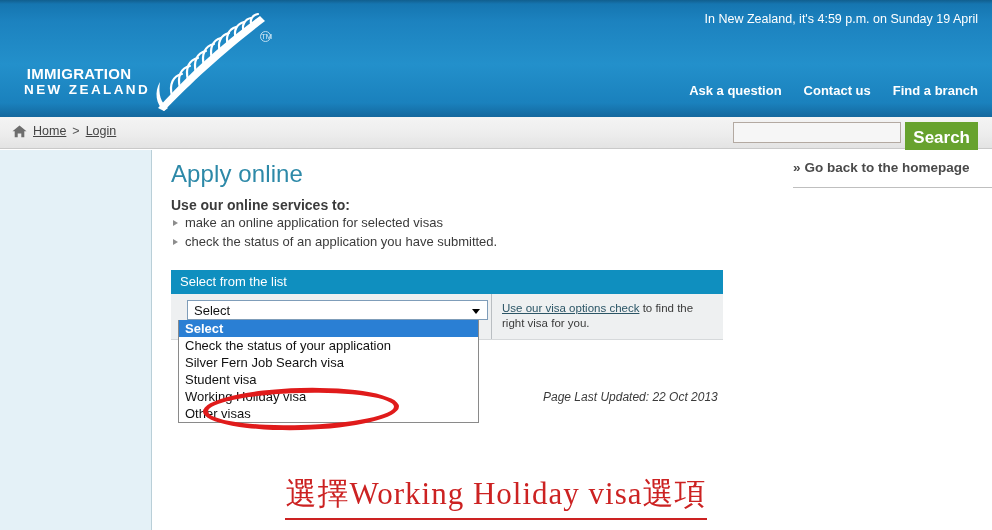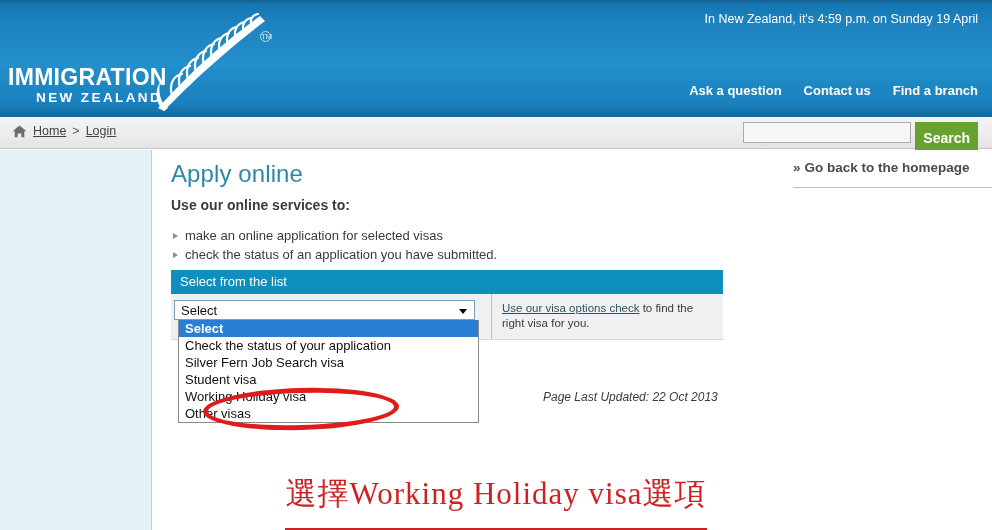--- a/index.html
+++ b/index.html
@@ -42,31 +42,32 @@
   }
   .logo-text {
     position: absolute;
     left: 0; top: 48px;
     color: #ffffff;
     line-height: 1;
     user-select: none;
   }
   .logo-text .l1 {
     display: block;
-    font-size: 23px;
+    font-size: 15px;
     font-weight: bold;
     letter-spacing: 0.3px;
+    text-align: center;
   }
   .logo-text .l2 {
     display: block;
     font-size: 13.5px;
     font-weight: bold;
     letter-spacing: 2.4px;
     margin-top: 2px;
-    margin-left: 28px;
+    margin-left: 16px;
   }
   .fern {
     position: absolute;
     left: 140px; top: -10px;
     width: 135px; height: 105px;
   }
   .tm {
     position: absolute;
     left: 252px; top: 13px;
     font-size: 8px;
@@ -144,21 +145,21 @@
     outline: none;
   }
   .search-btn {
     margin-left: 4px;
     height: 31px;
     padding: 0 8px;
     background: #67a22e;
     border: none;
     color: #ffffff;
     font-family: "Liberation Sans", sans-serif;
-    font-size: 14px;
+    font-size: 17px;
     font-weight: bold;
     cursor: pointer;
   }
 
   
   .leftrail {
     position: absolute;
     left: 0; top: 150px;
     width: 152px; height: 380px;
     background: #e4f1f7;
@@ -189,21 +190,20 @@
     font-weight: normal;
     letter-spacing: 0.1px;
   }
   .lead {
     margin-top: 9px;
     font-size: 14px;
     color: #3b3b3b;
     font-weight: bold;
   }
   .bullets {
-    margin-top: 13px;
     list-style: none;
   }
   .bullets li {
     position: relative;
     padding-left: 14px;
     font-size: 13px;
     color: #3b3b3b;
     line-height: 19px;
   }
   .bullets li::before {
@@ -231,21 +231,21 @@
     padding-left: 9px;
   }
   .panel-body {
     display: flex;
     background: #eef0f1;
     border-bottom: 1px solid #d6d9db;
     min-height: 42px;
   }
   .panel-left {
     width: 320px;
-    padding: 6px 8px 8px 3px;
+    padding: 6px 8px 8px 16px;
     position: relative;
   }
   .panel-right {
     flex: 1;
     border-left: 1px solid #b9bec2;
     padding: 7px 10px 8px 10px;
     font-size: 11.5px;
     color: #3b3b3b;
     line-height: 15px;
   }
@@ -347,21 +347,21 @@
     width: 992px;
     text-align: center;
     z-index: 30;
   }
   .annot-text span {
     font-family: "Liberation Serif", "DejaVu Serif", serif;
     font-size: 31px;
     color: #cc2222;
     letter-spacing: 1px;
     border-bottom: 2px solid #cc2222;
-    padding-bottom: 17px;
+    padding-bottom: 7px;
   }
 </style>
 </head>
 <body>
 
 <div id="page">
 
   <div class="topbar">
     <div class="topbar-sheen"></div>
 

